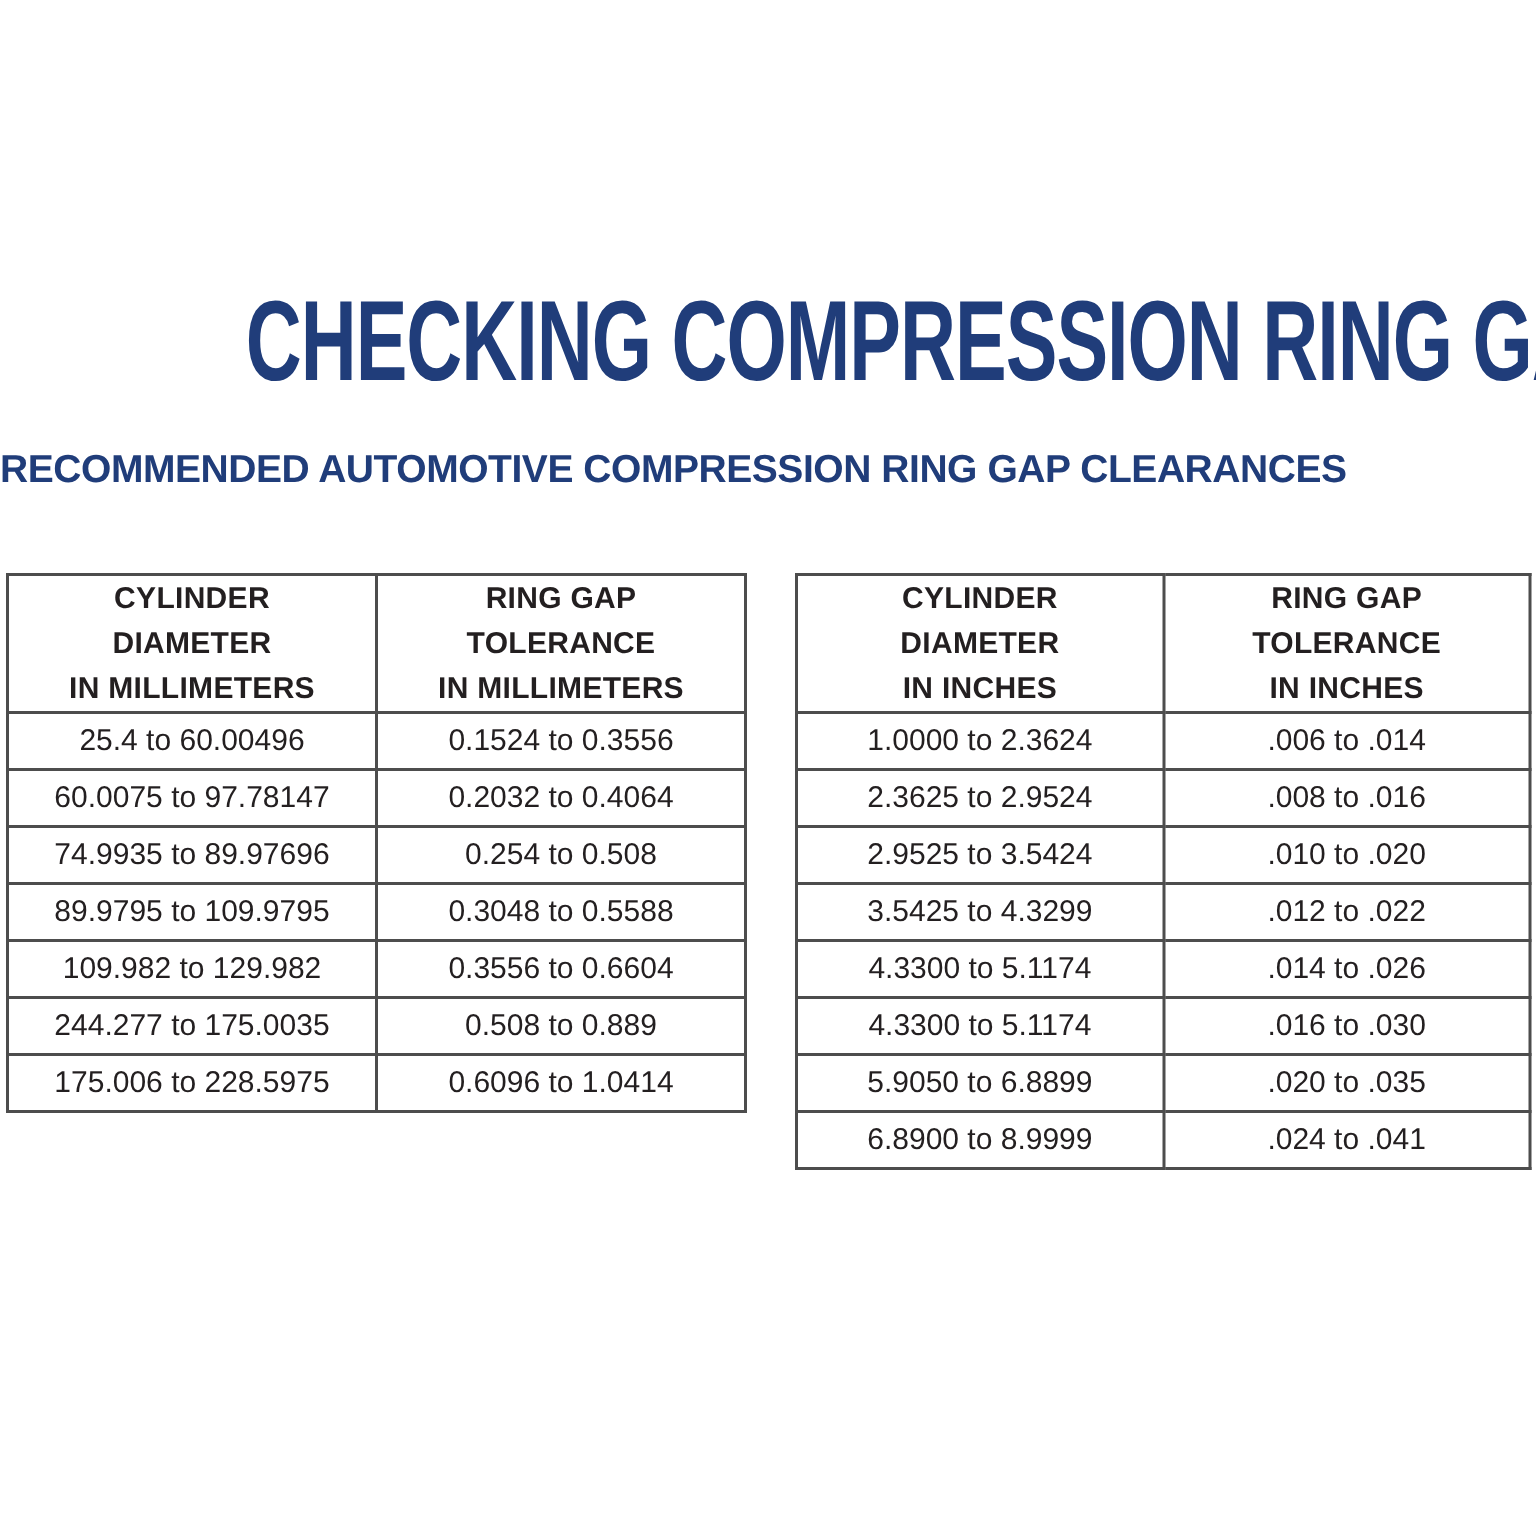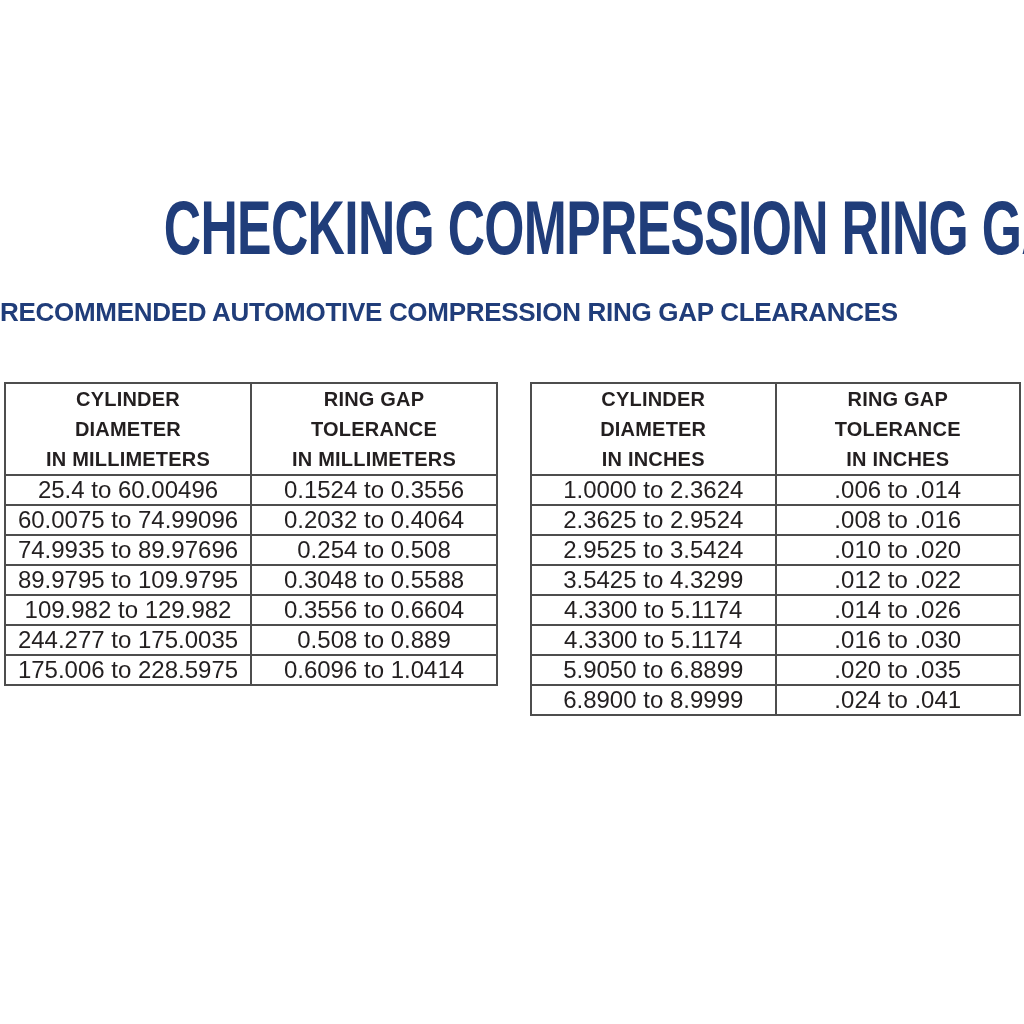--- a/index.html
+++ b/index.html
@@ -69,22 +69,22 @@
     width: 50%;
   }
   table.ring-table th {
     height: 79px;
     font-size: 20px;
     font-weight: bold;
     line-height: 30px;
     letter-spacing: 0.2px;
   }
   table.ring-table td {
-    height: 26px;
-    font-size: 24px;
+    height: 38px;
+    font-size: 20px;
     font-weight: normal;
   }
 </style>
 </head>
 <body>
 
 <div class="page">
   <h1 class="title">CHECKING COMPRESSION RING GAPS</h1>
   <h2 class="subtitle">RECOMMENDED AUTOMOTIVE COMPRESSION RING GAP CLEARANCES</h2>
   <div class="tables">
@@ -102,21 +102,21 @@
               <div>IN MILLIMETERS</div>
             </th>
           </tr>
         </thead>
         <tbody>
           <tr>
             <td>25.4 to 60.00496</td>
             <td>0.1524 to 0.3556</td>
           </tr>
           <tr>
-            <td>60.0075 to 74.99096</td>
+            <td>60.0075 to 97.78147</td>
             <td>0.2032 to 0.4064</td>
           </tr>
           <tr>
             <td>74.9935 to 89.97696</td>
             <td>0.254 to 0.508</td>
           </tr>
           <tr>
             <td>89.9795 to 109.9795</td>
             <td>0.3048 to 0.5588</td>
           </tr>

